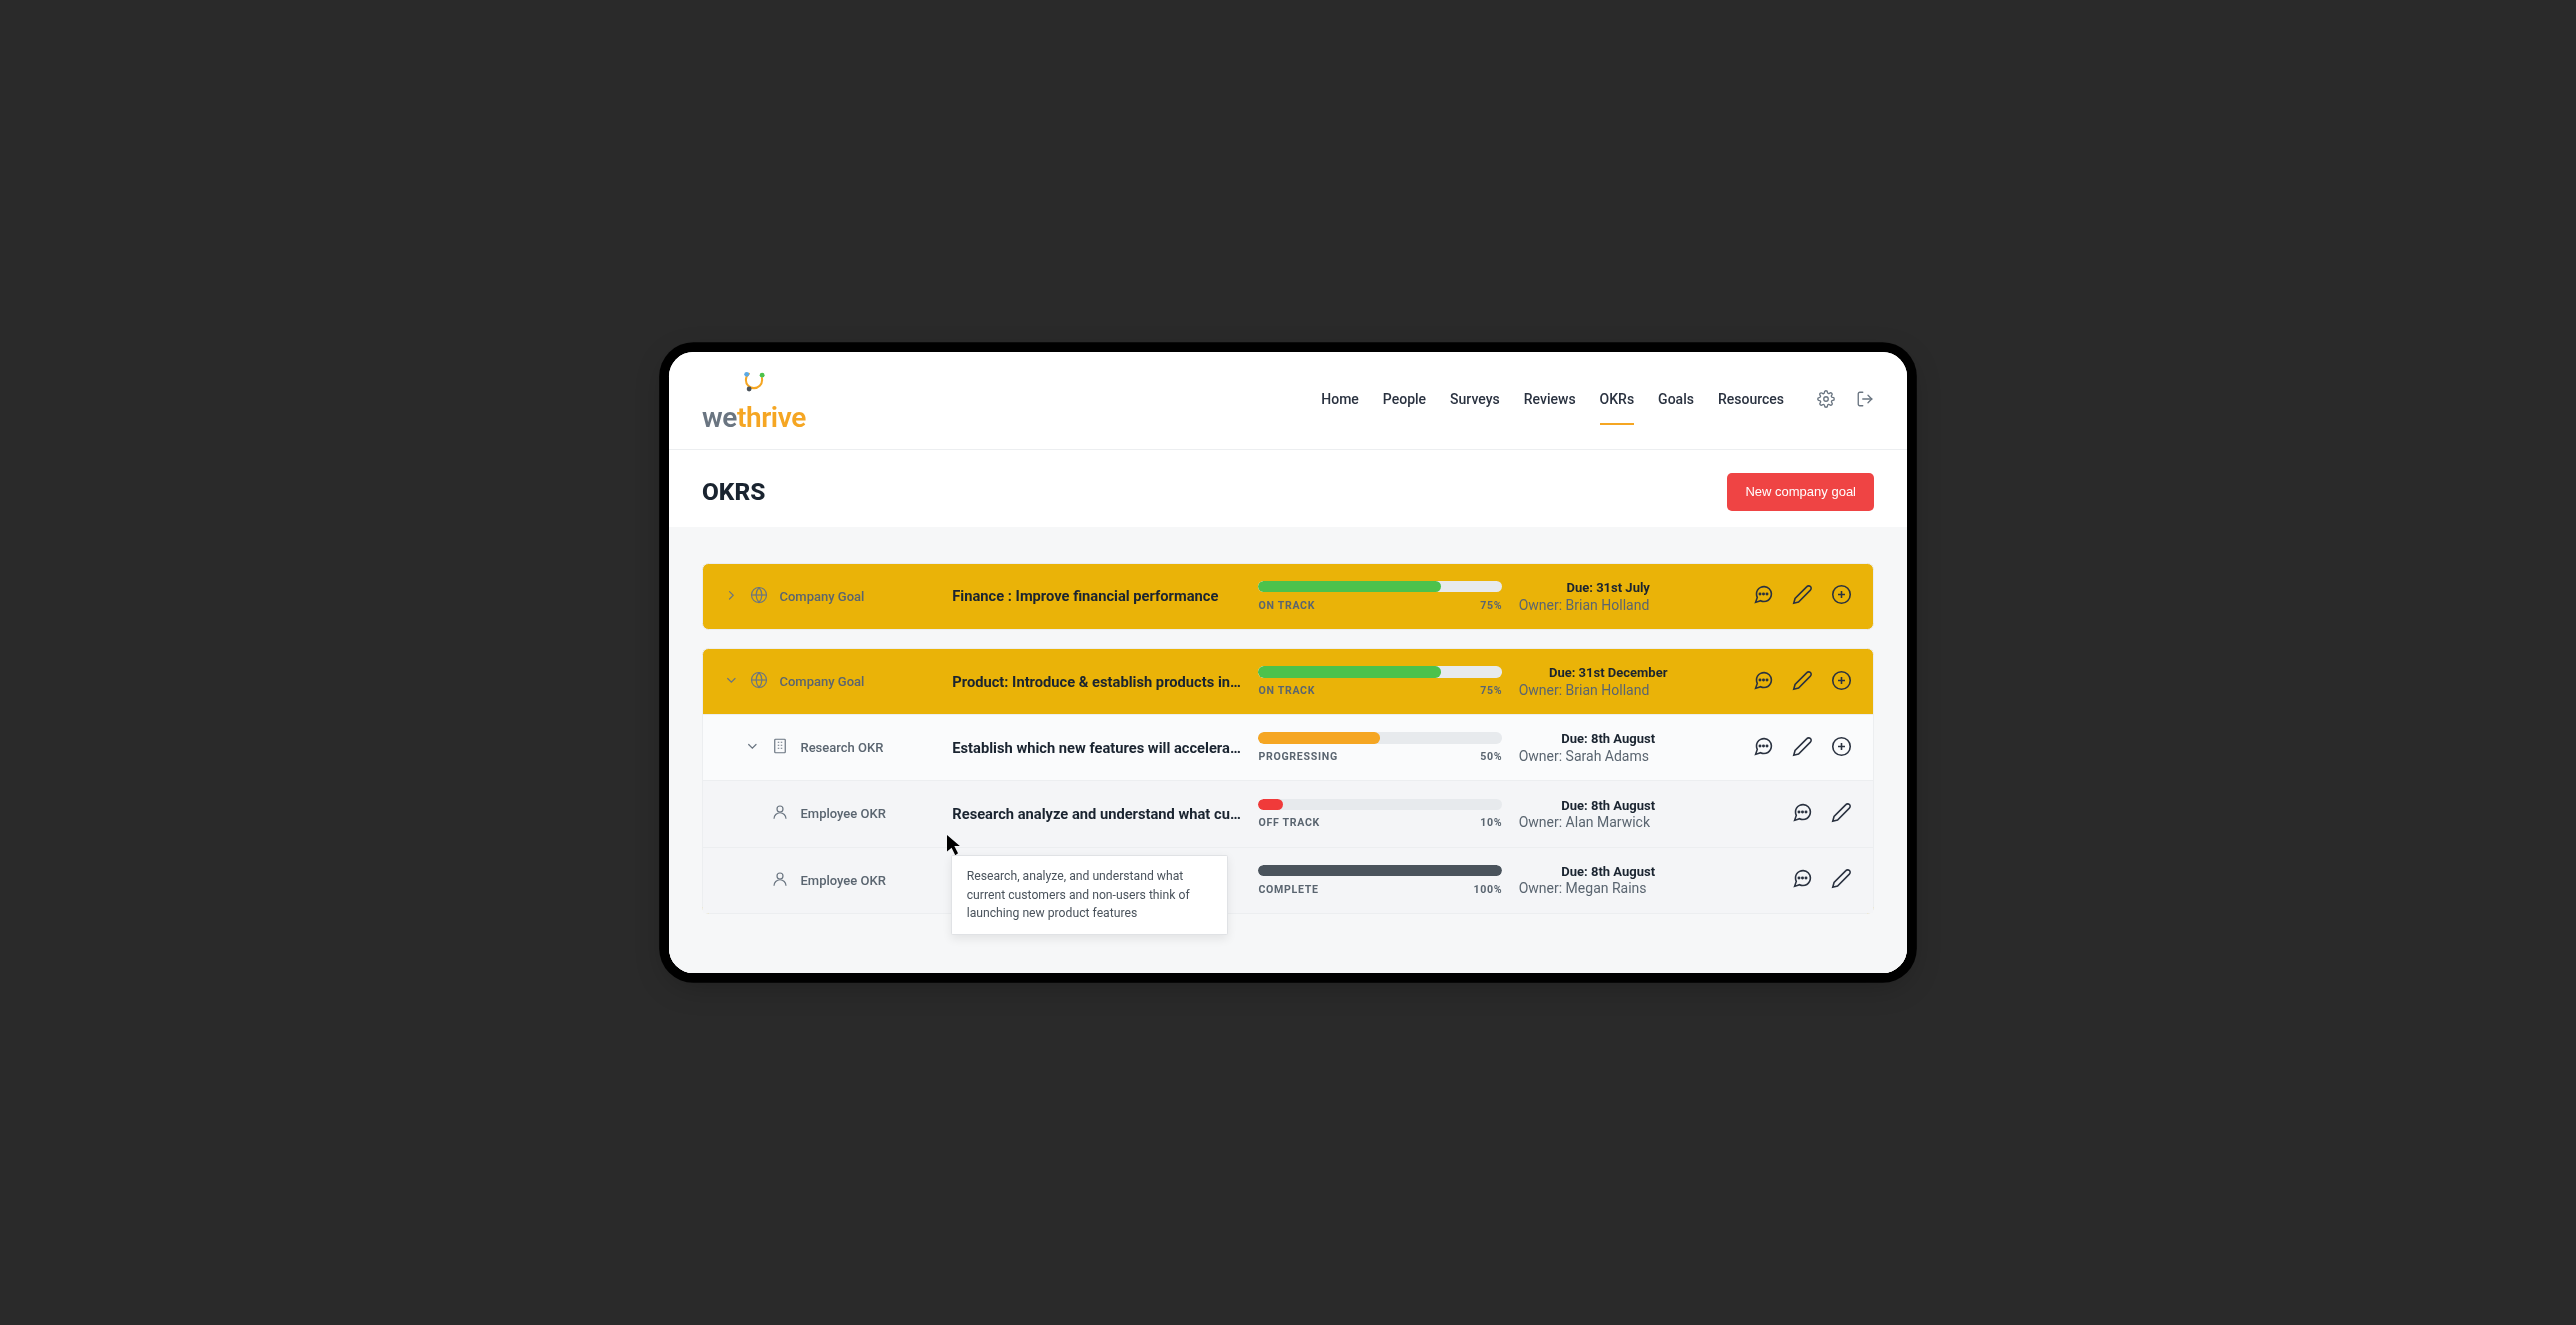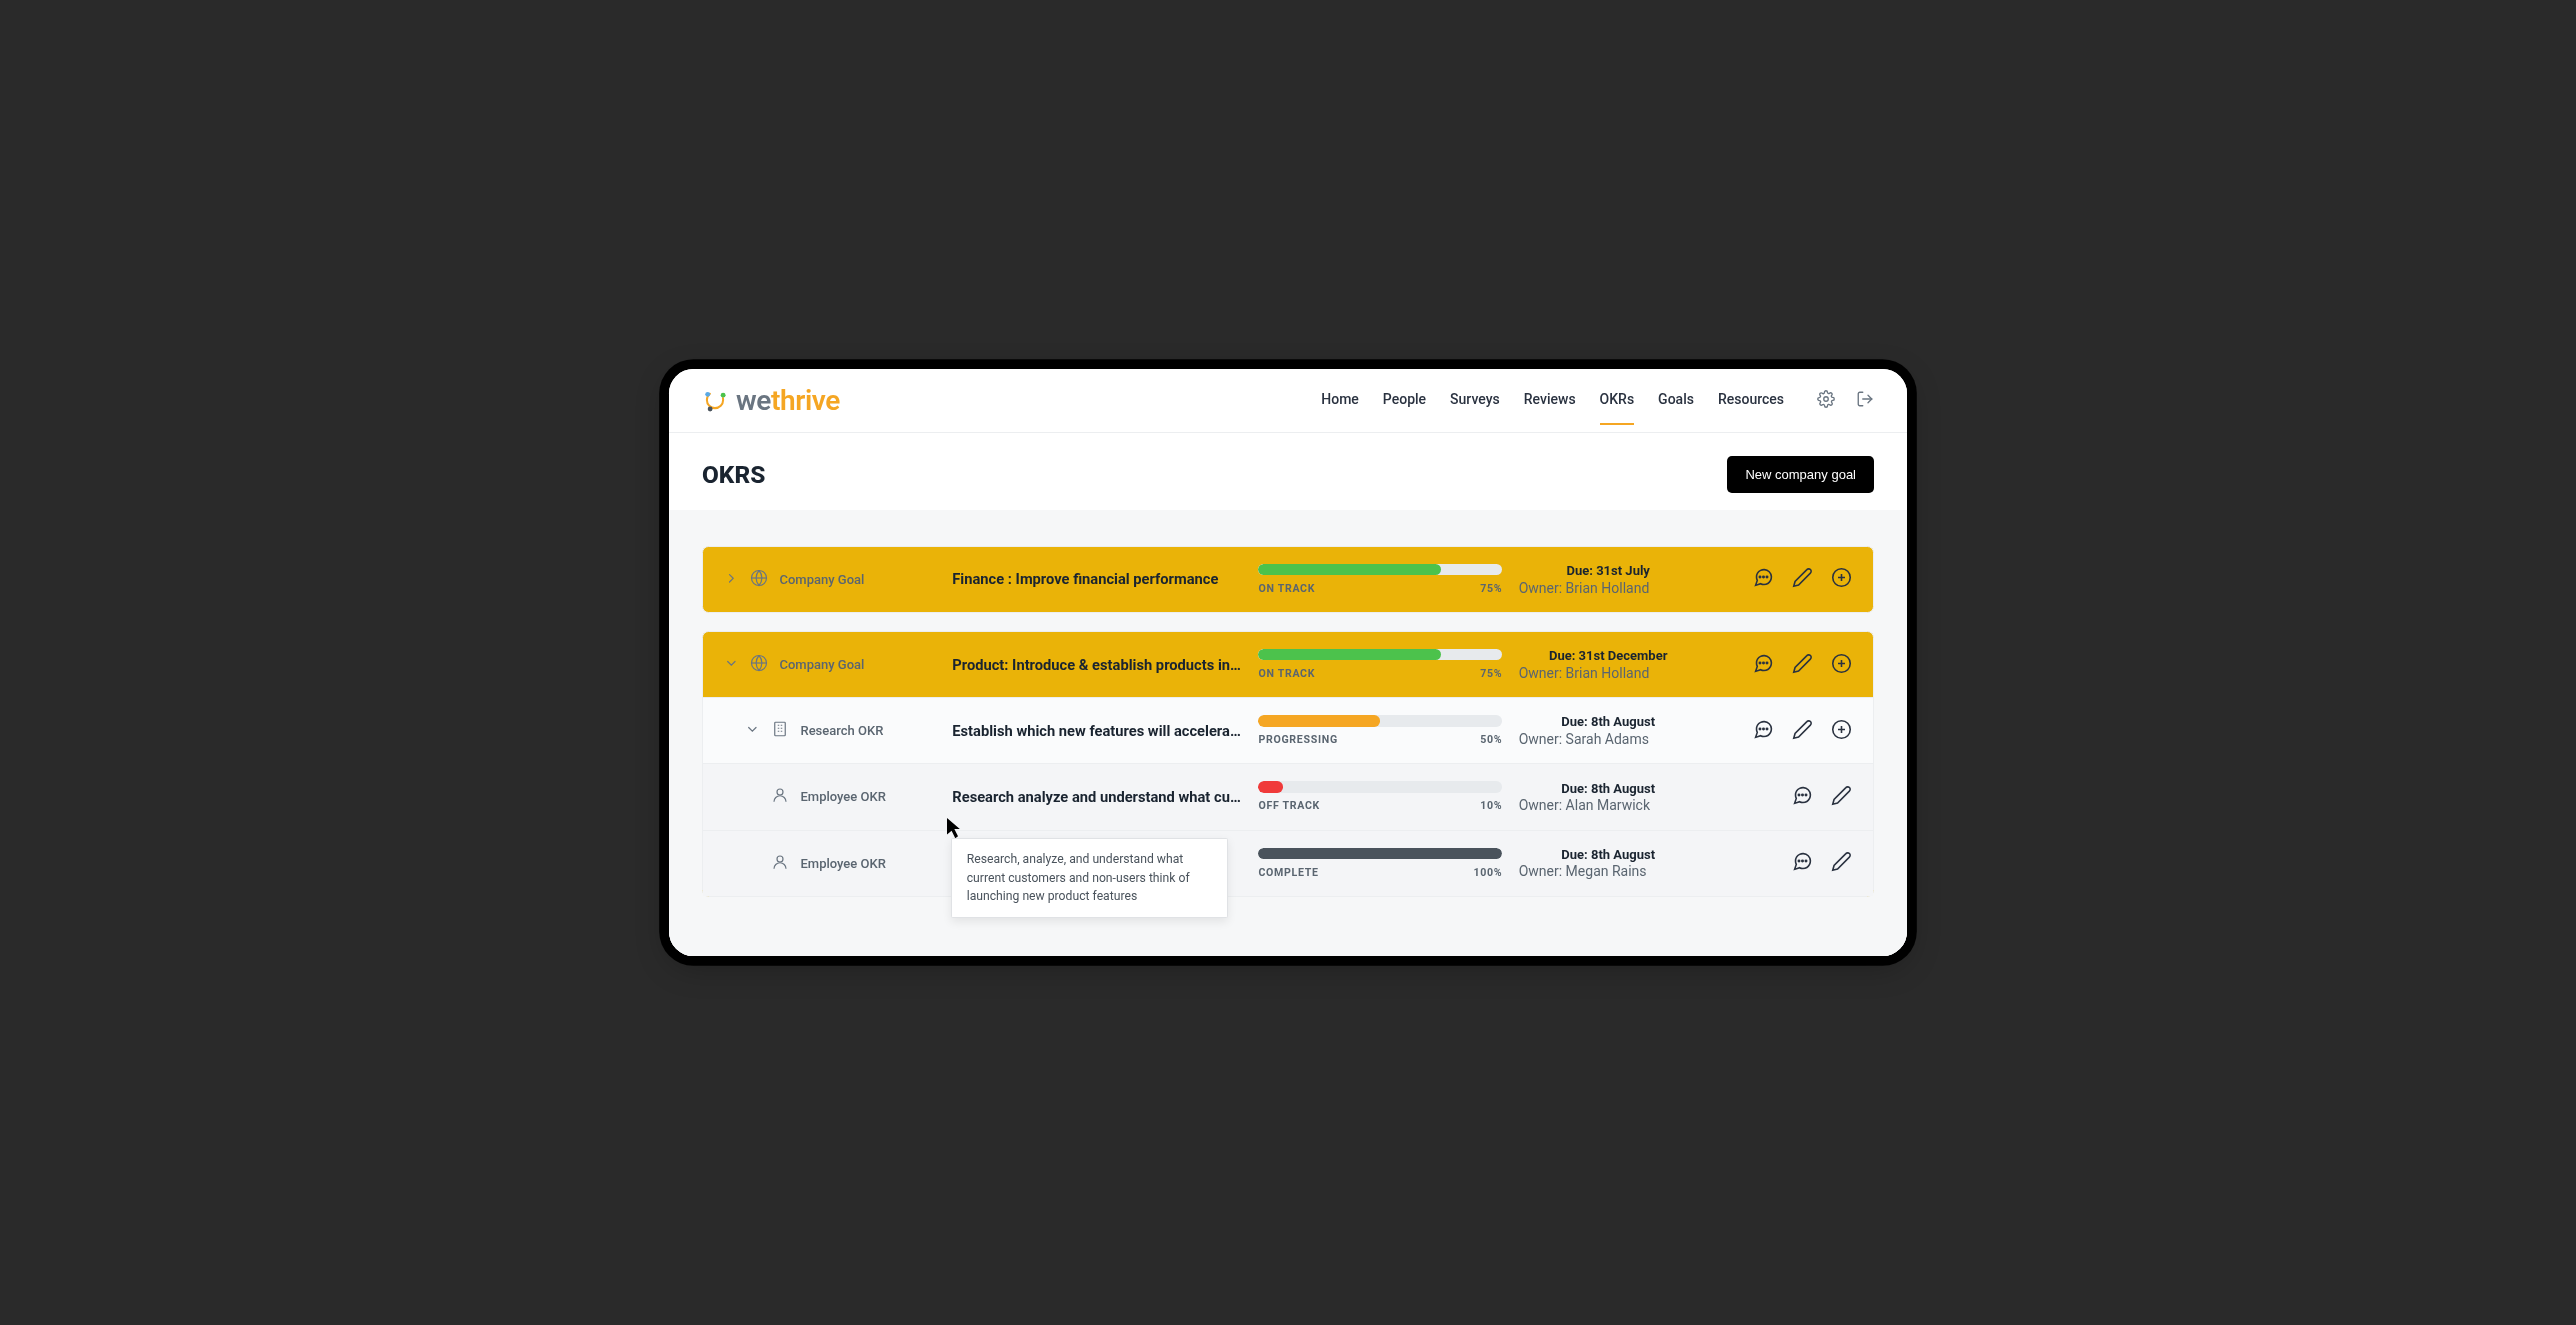--- a/index.html
+++ b/index.html
@@ -27,20 +27,21 @@
       align-items: center;
       padding: 14.7px 33px 0 33px;
       border-bottom: 0.8px solid #eceef0;
     }
     .logo {
       display: flex;
       align-items: center;
       gap: 8.1px;
       margin-right: auto;
       padding-bottom: 14.7px;
+      flex-direction: column;
     }
     .logo-mark {
       width: 26px;
       height: 26px;
       position: relative;
     }
     .logo-mark svg { width: 100%; height: 100%; }
     .logo-text {
       font-size: 28px;
       font-weight: 600;
@@ -82,21 +83,21 @@
       align-items: center;
       justify-content: space-between;
       background: #fff;
     }
     .page-title {
       font-size: 24.4px;
       font-weight: 800;
       color: #1a2430;
     }
     .btn-primary {
-      background: #000000;
+      background: #ef4444;
       color: #fff;
       font-size: 13px;
       font-weight: 500;
       padding: 11.4px 18px;
       border-radius: 4.9px;
       border: none;
       cursor: pointer;
     }
     .content {
       background: #f6f7f8;

